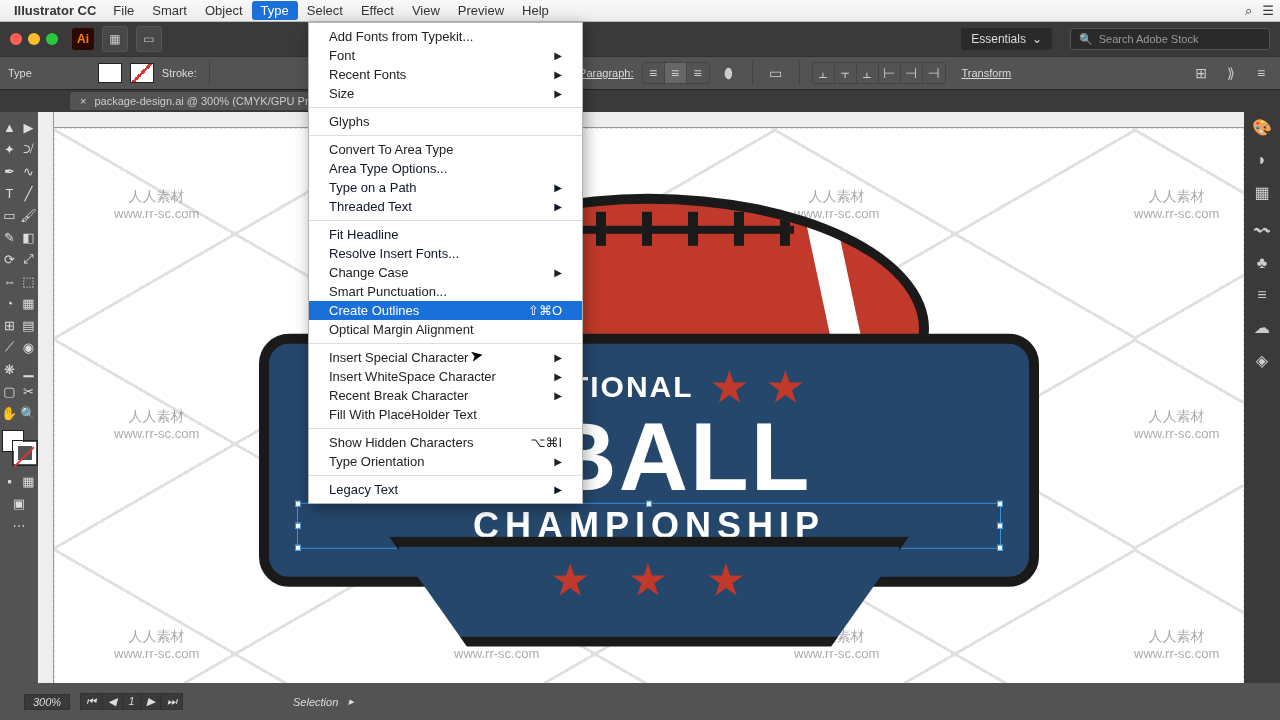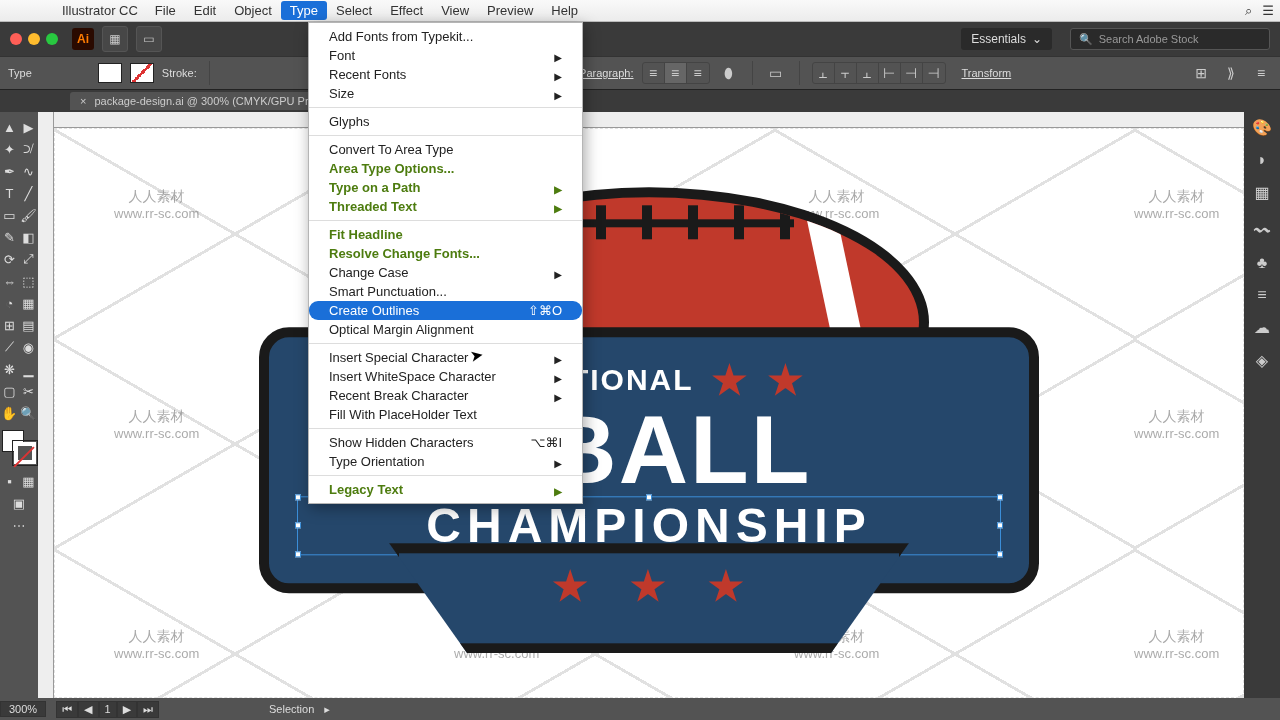--- a/index.html
+++ b/index.html
@@ -1,21 +1,21 @@
 <!DOCTYPE html>
 <html><head>
 <meta charset="utf-8">
 <style>
 * { margin:0; padding:0; box-sizing:border-box; font-family:-apple-system,"Helvetica Neue",Arial,sans-serif; user-select:none; }
 body { width:1280px; height:720px; overflow:hidden; background:#333; position:relative; }
 
 
 .mac-menubar { height:22px; background:linear-gradient(#f9f9f9,#ececec); display:flex; align-items:center; font-size:13px; color:#333; padding:0 6px; gap:0; border-bottom:1px solid #bbb; }
 .mac-menubar .apple { font-size:14px; margin-right:8px; }
-.mac-menubar .app-name { font-weight:400; margin-right:8px;margin-left:48px; }
+.mac-menubar .app-name { font-weight:700; margin-right:8px; }
 .mac-menubar .menu-item { padding:2px 9px; border-radius:3px; }
 .mac-menubar .menu-item.open { background:#1a6fd8; color:#fff; }
 .mac-menubar .spacer { flex:1; }
 .mac-menubar .right-icons { display:flex; gap:10px; font-size:13px; }
 
 
 .window-toolbar { height:34px; background:#3a3a3a; display:flex; align-items:center; padding:0 10px; gap:8px; }
 .traffic { display:flex; gap:6px; margin-right:6px; }
 .dot { width:12px; height:12px; border-radius:50%; }
 .dot.r{background:#ff5f57}.dot.y{background:#febc2e}.dot.g{background:#28c840}
@@ -59,64 +59,64 @@
 .artwork { position:absolute; left:50%; top:46%; transform:translate(-50%,-50%); width:780px; }
 .football { position:relative; width:560px; height:270px; margin:0 auto -130px; border-radius:50%/50%; background:#c0392b; border:10px solid #1a1a1a; overflow:hidden; }
 .football .stripe { position:absolute; top:-20px; bottom:-20px; width:30px; background:#fff; }
 .football .stripe.l { left:60px; transform:rotate(12deg); }
 .football .stripe.r { right:60px; transform:rotate(-12deg); }
 .football .laces { position:absolute; top:22px; left:50%; transform:translateX(-50%); width:290px; height:8px; background:#1a1a1a; }
 .football .laces:before { content:""; position:absolute; top:-14px; left:0; right:0; height:34px; background:repeating-linear-gradient(90deg,#1a1a1a 0 10px,transparent 10px 46px); }
 .shield { position:relative; background:#25476b; border:10px solid #1a1a1a; border-radius:30px; padding:20px 30px 30px; color:#fff; text-align:center; font-weight:800; letter-spacing:2px; }
 .shield .row1 { font-size:30px; display:flex; align-items:center; justify-content:center; gap:18px; }
 .shield .row2 { font-size:96px; line-height:0.9; margin:4px 0; }
-.shield .row3 { font-size:48px; letter-spacing:6px; position:relative; }
+.shield .row3 { font-size:36px; letter-spacing:6px; position:relative; }
 .sel-box { position:absolute; border:1px solid #3b8ed8; }
 .sel-box.inner { inset:-2px; }
 .sel-box .h { position:absolute; width:6px; height:6px; background:#fff; border:1px solid #3b8ed8; }
 .sel-box .h.tl{top:-3px;left:-3px}.sel-box .h.tr{top:-3px;right:-3px}.sel-box .h.bl{bottom:-3px;left:-3px}.sel-box .h.br{bottom:-3px;right:-3px}
 .sel-box .h.tm{top:-3px;left:50%;margin-left:-3px}.sel-box .h.bm{bottom:-3px;left:50%;margin-left:-3px}
 .sel-box .h.ml{left:-3px;top:50%;margin-top:-3px}.sel-box .h.mr{right:-3px;top:50%;margin-top:-3px}
 .shield .banner { position:absolute; bottom:-70px; left:50%; transform:translateX(-50%); width:520px; height:110px; background:#25476b; border:10px solid #1a1a1a; clip-path:polygon(0 0,100% 0,85% 100%,15% 100%); display:flex; justify-content:center; gap:40px; padding-top:10px; }
 .star { color:#c0392b; font-size:40px; }
 
 .right-tools { width:36px; background:#3a3a3a; display:flex; flex-direction:column; align-items:center; padding-top:6px; gap:14px; color:#ccc; font-size:16px; }
 
 
 .dropdown { position:absolute; top:22px; left:308px; width:275px; background:#fff; border:1px solid #b5b5b5; box-shadow:2px 4px 14px rgba(0,0,0,.35); font-size:13px; color:#222; padding:4px 0; z-index:50; }
-.dropdown .mi { padding:2px 20px; display:flex; align-items:flex-end; justify-content:space-between; height:19px; }
-.dropdown .mi.disabled { color:#4d7c0f;font-weight:bold; }
-.dropdown .mi.highlight { background:#1a6fd8; color:#fff;border-radius:9px; }
+.dropdown .mi { padding:2px 20px; display:flex; align-items:center; justify-content:space-between; height:19px; }
+.dropdown .mi.disabled { color:#0f172a; }
+.dropdown .mi.highlight { background:#1a6fd8; color:#fff; }
 .dropdown .mi .arrow { font-size:10px; }
 .dropdown hr { border:none; border-top:1px solid #ddd; margin:4px 0; }
 
 .cursor { position:absolute; top:346px; left:470px; z-index:60; font-size:16px; color:#000; transform:rotate(-10deg); }
 
 
-.status-bar { position:absolute; bottom:0; left:0; right:0; height:22px; background:#535353; display:flex; align-items:center; font-size:11px; color:#ddd; padding:0 0; gap:10px; }
+.status-bar { position:absolute; bottom:0; left:0; right:0; height:37px; background:#535353; display:flex; align-items:center; font-size:11px; color:#ddd; padding:0 24px; gap:10px;font-style:italic; }
 .status-bar .zoom { background:#3a3a3a; padding:1px 8px; border:1px solid #333; }
 .status-bar .nav { display:flex; gap:0; }
 .status-bar .nav span { padding:1px 5px; border:1px solid #333; background:#3a3a3a; }
 
 
 .watermarks { position:absolute; inset:0; pointer-events:none; }
 .wm { position:absolute; font-size:13px; color:#666; text-align:center; line-height:1.25; opacity:.55; }
 .wm .cn { display:block; font-size:14px; }
 .wmx { position:absolute; inset:0; background:
   linear-gradient(30deg, transparent 49.6%, #aaa 49.6%, #aaa 50.4%, transparent 50.4%),
   linear-gradient(-30deg, transparent 49.6%, #aaa 49.6%, #aaa 50.4%, transparent 50.4%);
   background-size:360px 210px; opacity:.35; border:1px dashed #aaa; }
 </style>
 </head>
 <body>
 
 <div class="mac-menubar">
   <span class="apple"></span>
   <span class="app-name">Illustrator CC</span>
-  <span id="menu-items-host"><span class="menu-item">File</span><span class="menu-item">Edit</span><span class="menu-item">Object</span><span class="menu-item open">Type</span><span class="menu-item">Select</span><span class="menu-item">Effect</span><span class="menu-item">View</span><span class="menu-item">Preview</span><span class="menu-item">Help</span></span>
+  <span id="menu-items-host"><span class="menu-item">File</span><span class="menu-item">Smart</span><span class="menu-item">Object</span><span class="menu-item open">Type</span><span class="menu-item">Select</span><span class="menu-item">Effect</span><span class="menu-item">View</span><span class="menu-item">Preview</span><span class="menu-item">Help</span></span>
   <span class="spacer"></span>
   <span class="right-icons">
     <span>⌕</span>
     <span>☰</span>
   </span>
 </div>
 
 <div class="window-toolbar">
   <div class="traffic">
     <div class="dot r"></div>
@@ -355,21 +355,21 @@
     </div>
     <div class="mi disabled">
       <span>Threaded Text</span>
       <span class="arrow">▶</span>
     </div>
     <hr>
     <div class="mi disabled">
       <span>Fit Headline</span>
     </div>
     <div class="mi disabled">
-      <span>Resolve Change Fonts...</span>
+      <span>Resolve Insert Fonts...</span>
     </div>
     <div class="mi">
       <span>Change Case</span>
       <span class="arrow">▶</span>
     </div>
     <div class="mi">
       <span>Smart Punctuation...</span>
     </div>
     <div class="mi highlight">
       <span>Create Outlines</span>

